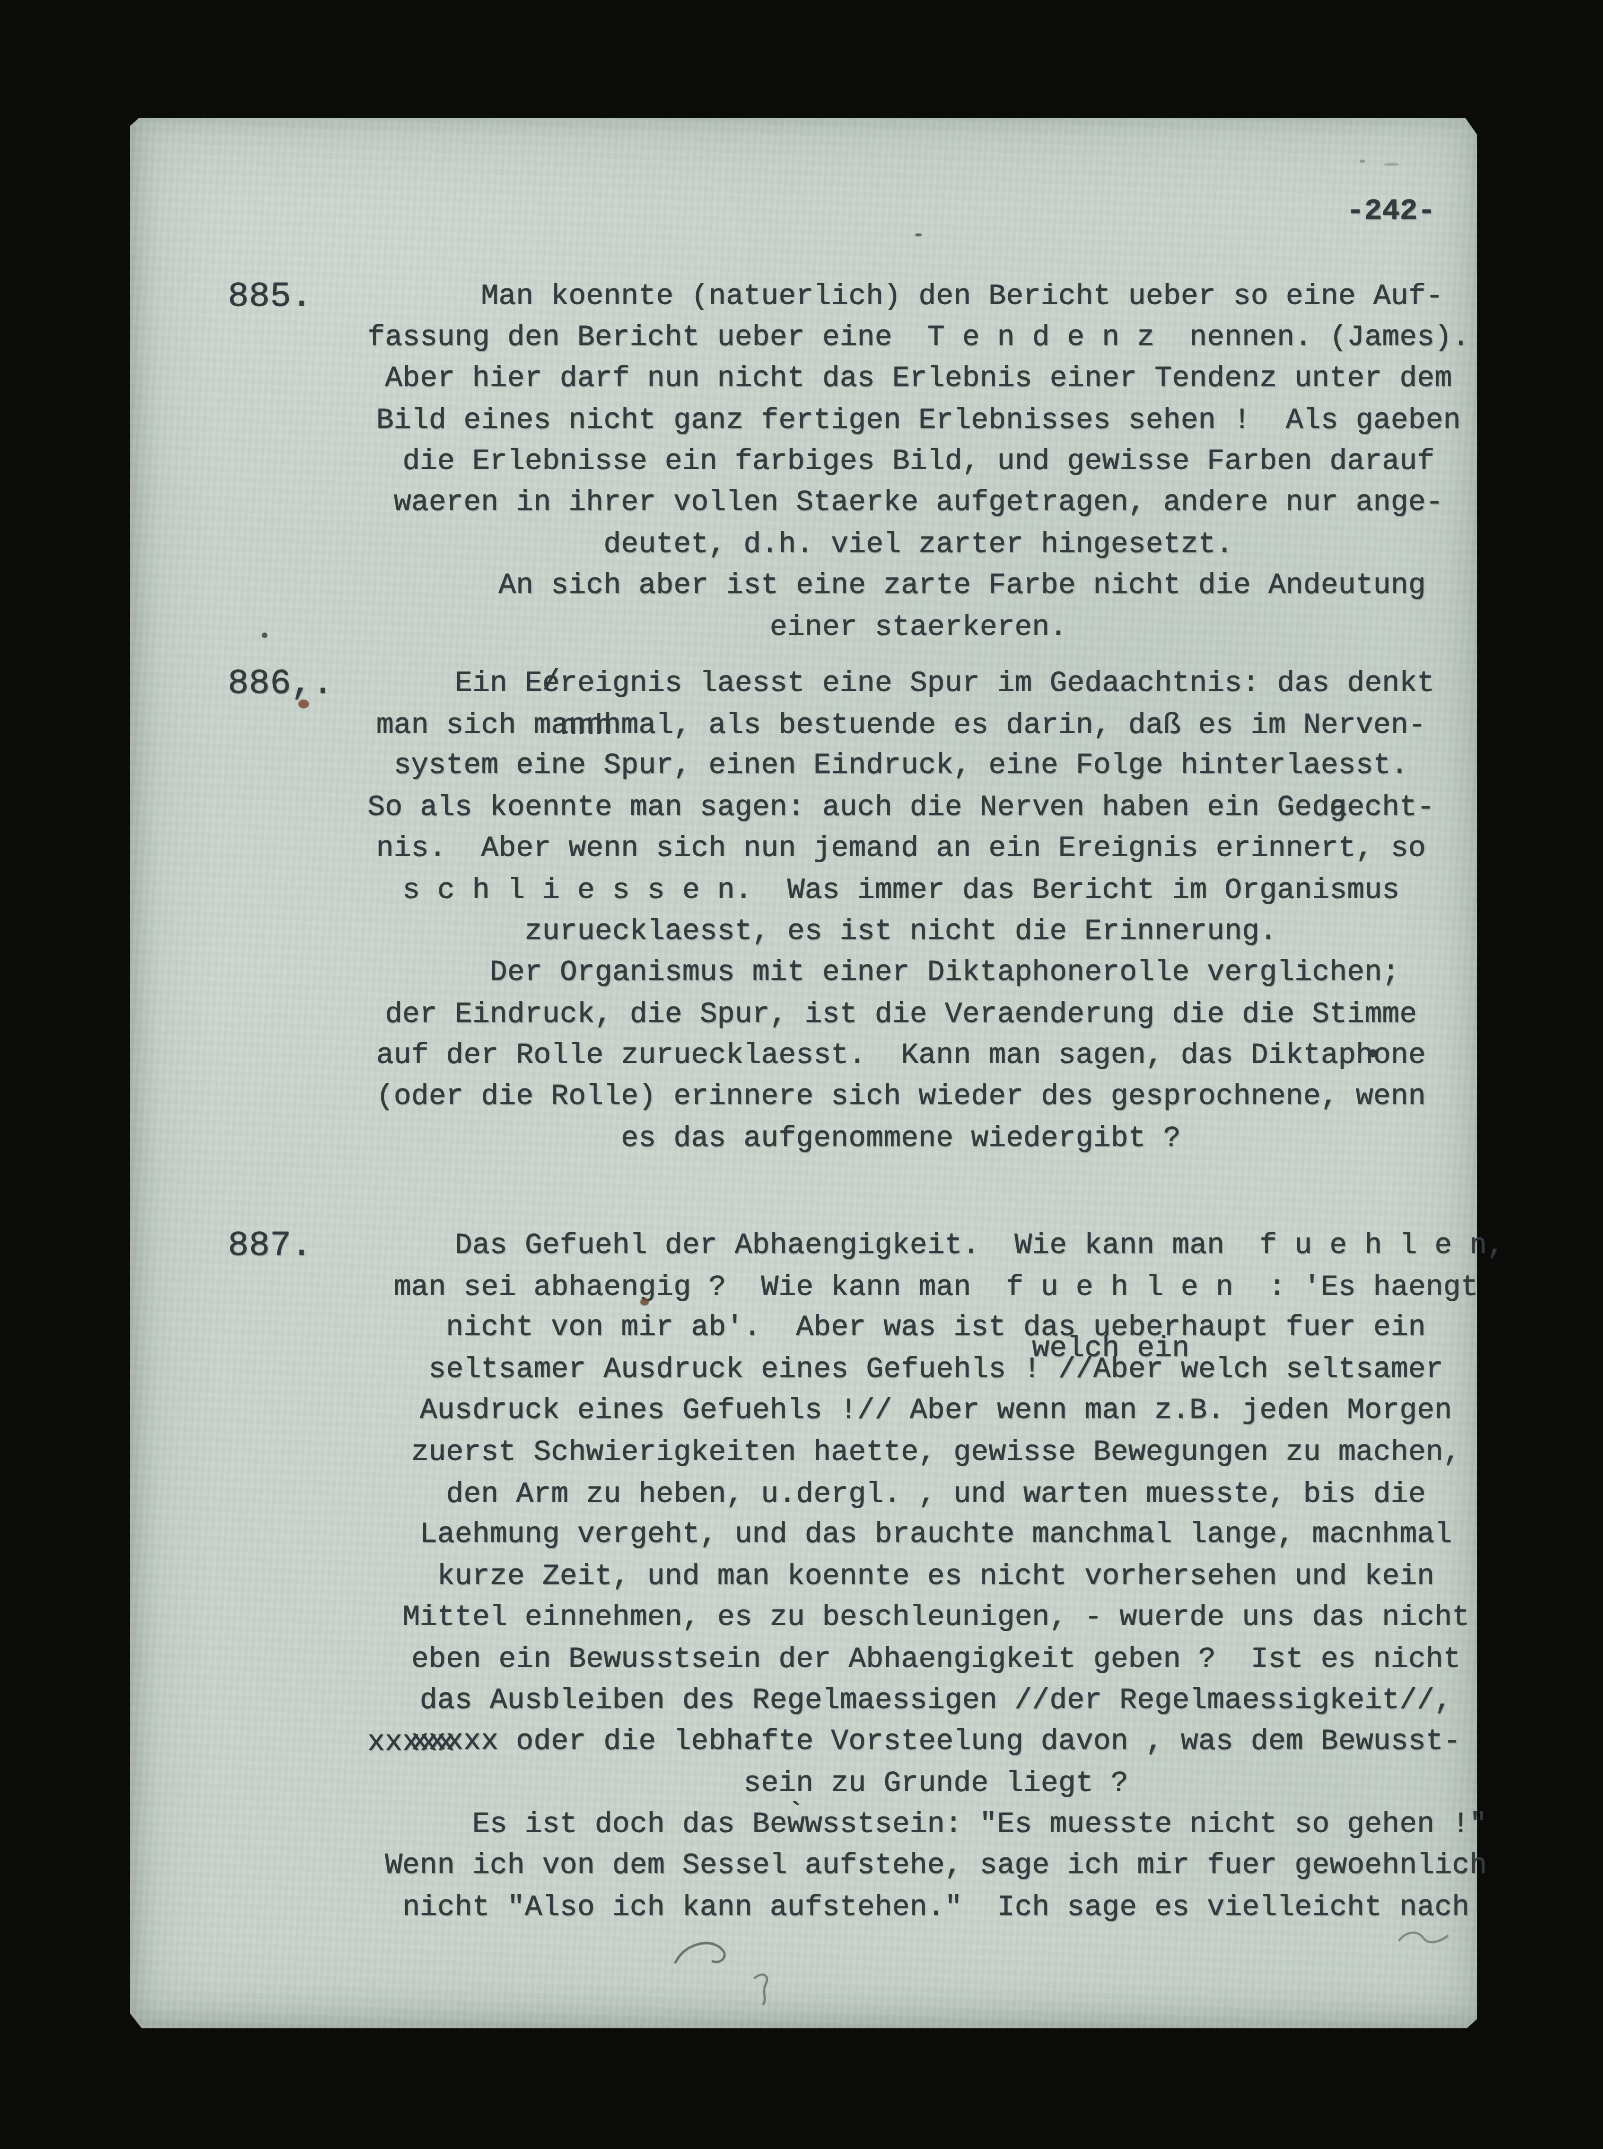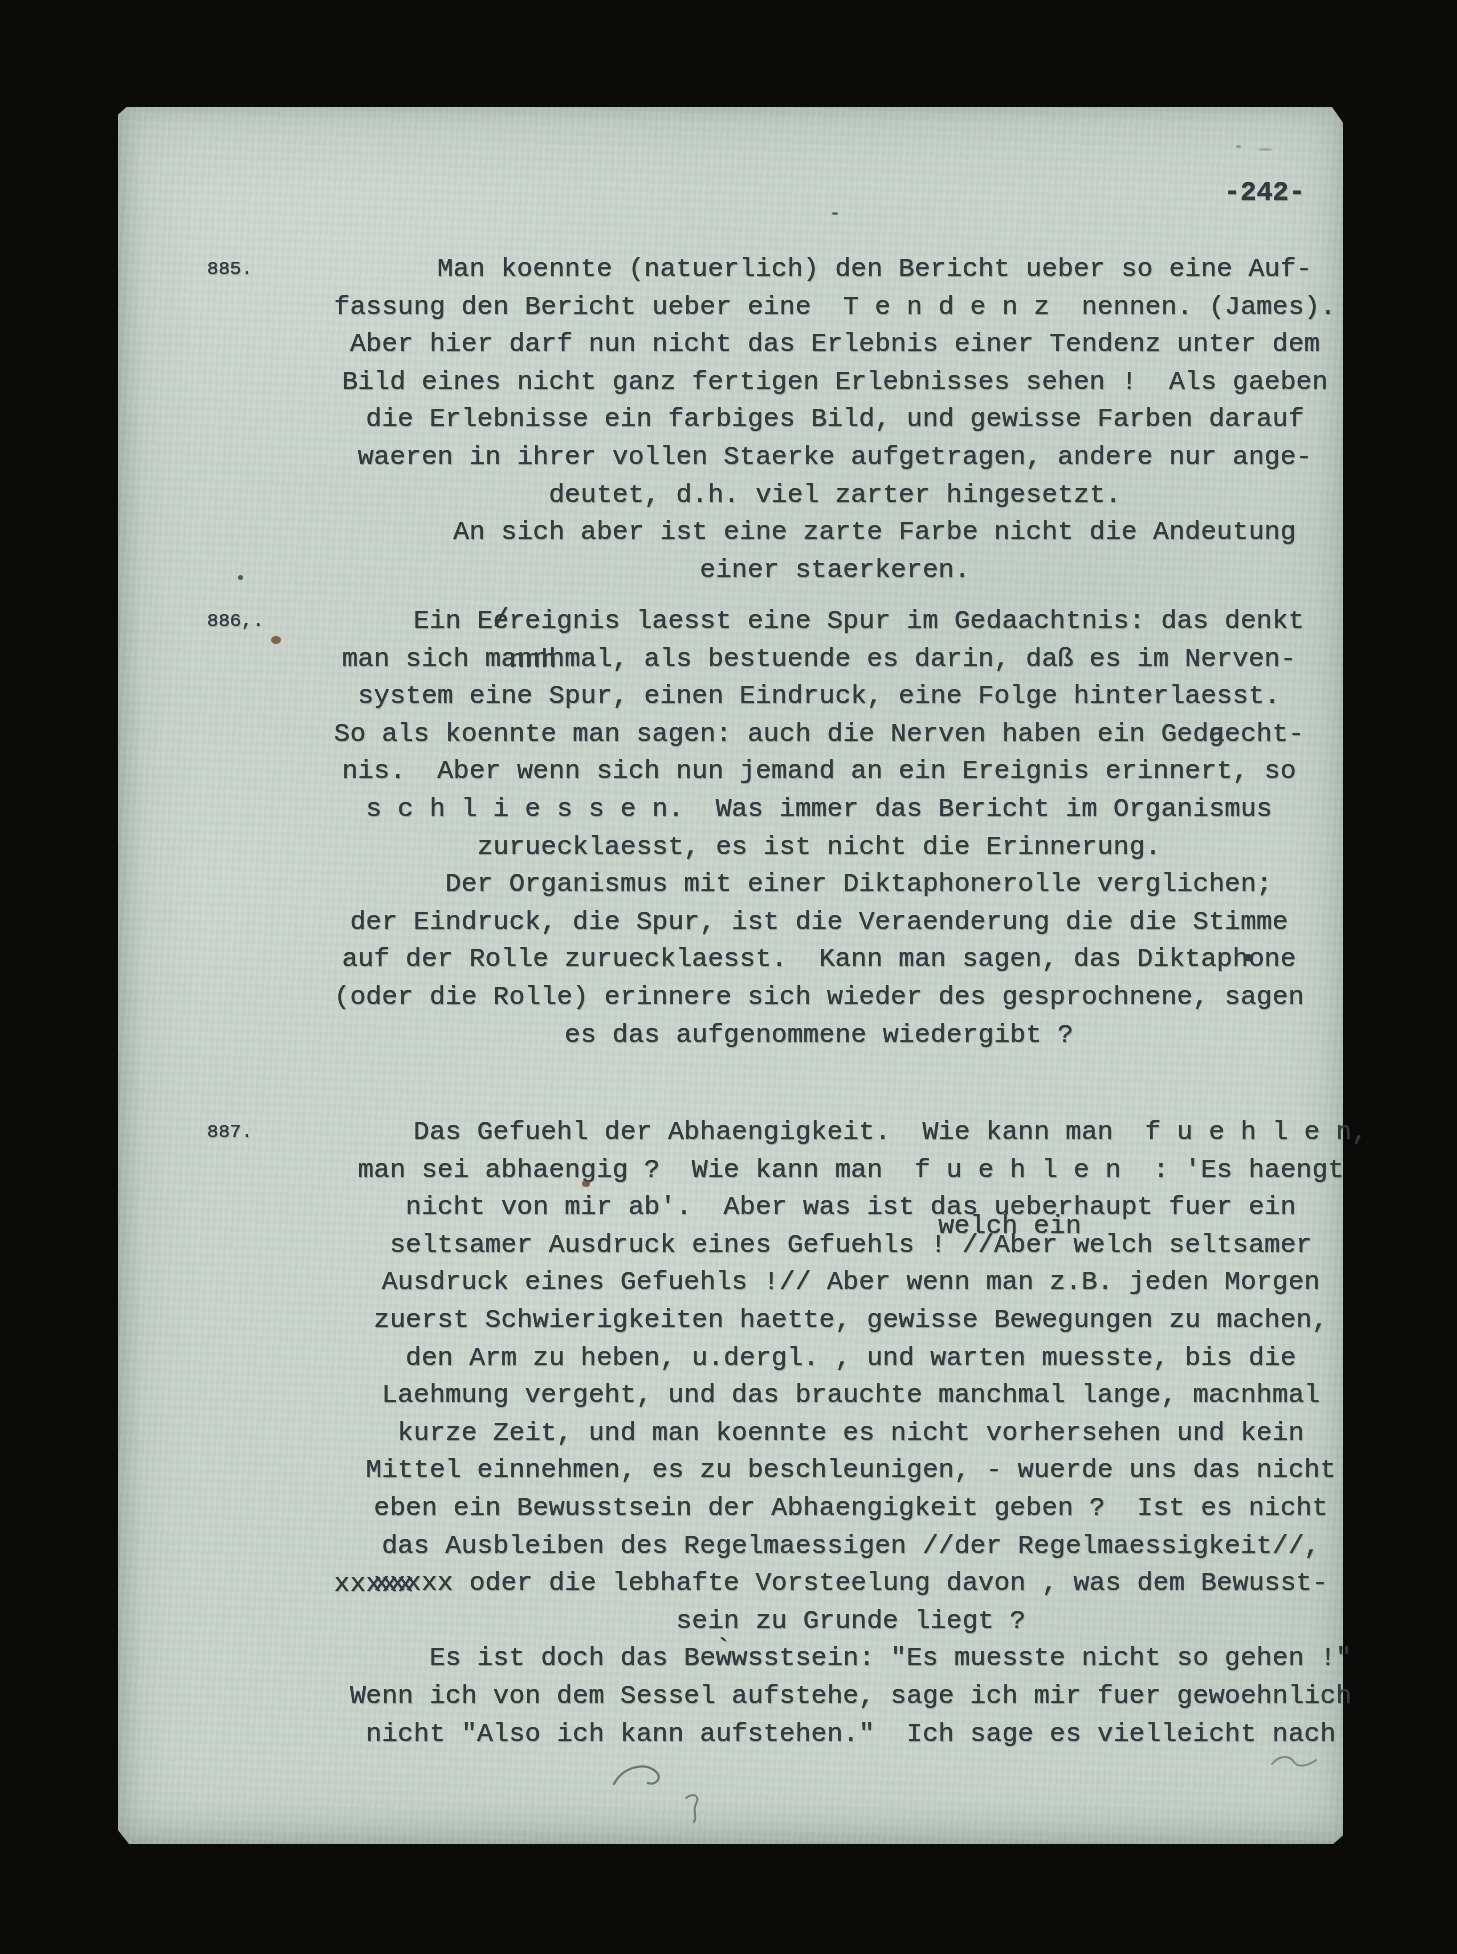--- a/index.html
+++ b/index.html
@@ -33,21 +33,21 @@
   }
   .pageno{
     position:absolute;left:1224px;top:178px;height:30px;line-height:30px;
     font-size:27px;font-weight:bold;color:#343a3d;white-space:pre;
     text-shadow:0 0 0.6px rgba(44,50,54,0.9),0.6px 0.6px 0.8px rgba(44,50,54,0.35);
   }
   .tsbody{position:absolute;inset:0;}
   .section{position:absolute;left:0;width:1457px;}
   .sec-num{
     position:absolute;left:207px;top:0;height:37.6px;line-height:37.6px;
-    font-size:19px;color:#343a3d;white-space:pre;
+    font-size:32px;color:#343a3d;white-space:pre;
     text-shadow:0 0 0.6px rgba(44,50,54,0.9),0.6px 0.6px 0.8px rgba(44,50,54,0.35);
   }
   .sec-lines{position:absolute;left:334px;top:0;}
   .tline{
     position:relative;height:37.6px;line-height:37.6px;
     font-size:26.5px;color:#343a3d;white-space:pre;
     text-shadow:0 0 0.6px rgba(44,50,54,0.9),0.6px 0.6px 0.8px rgba(44,50,54,0.35);
     text-align:center;
   }
   .tline.ind{padding-left:79.5px;}
@@ -85,21 +85,21 @@
           <div class="tline ind">Ein Eereignis laesst eine Spur im Gedaachtnis: das denkt<span class="ovl" style="left: 159px; top: -2px;">/</span></div>
           <div class="tline">man sich mannhmal, als bestuende es darin, daß es im Nerven-<span class="ovl" style="left: 174.9px; top: 1px;">nnh</span></div>
           <div class="tline">system eine Spur, einen Eindruck, eine Folge hinterlaesst.</div>
           <div class="tline">So als koennte man sagen: auch die Nerven haben ein Gedaecht-<span class="ovl" style="left: 874.5px; top: 0px;">g</span></div>
           <div class="tline">nis.  Aber wenn sich nun jemand an ein Ereignis erinnert, so</div>
           <div class="tline">s c h l i e s s e n.  Was immer das Bericht im Organismus</div>
           <div class="tline">zuruecklaesst, es ist nicht die Erinnerung.</div>
           <div class="tline ind">Der Organismus mit einer Diktaphonerolle verglichen;</div>
           <div class="tline">der Eindruck, die Spur, ist die Veraenderung die die Stimme</div>
           <div class="tline">auf der Rolle zuruecklaesst.  Kann man sagen, das Diktaphone<span class="ovl" style="left: 906.3px; top: 0px;">•</span></div>
-          <div class="tline">(oder die Rolle) erinnere sich wieder des gesprochnene, sagen</div>
+          <div class="tline">(oder die Rolle) erinnere sich wieder des gesprochnene, wenn</div>
           <div class="tline">es das aufgenommene wiedergibt ?</div>
         </div>
       </div>
       <div class="section" style="top: 1114px;">
         <div class="sec-num">887.</div>
         <div class="sec-lines">
           <div class="tline ind">Das Gefuehl der Abhaengigkeit.  Wie kann man  f u e h l e n,</div>
           <div class="tline">man sei abhaengig ?  Wie kann man  f u e h l e n  : 'Es haengt</div>
           <div class="tline">nicht von mir ab'.  Aber was ist das ueberhaupt fuer ein</div>
           <div class="tline">seltsamer Ausdruck eines Gefuehls ! //Aber welch seltsamer<span class="ovl" style="left: 604.2px; top: -19px;">welch ein</span></div>

